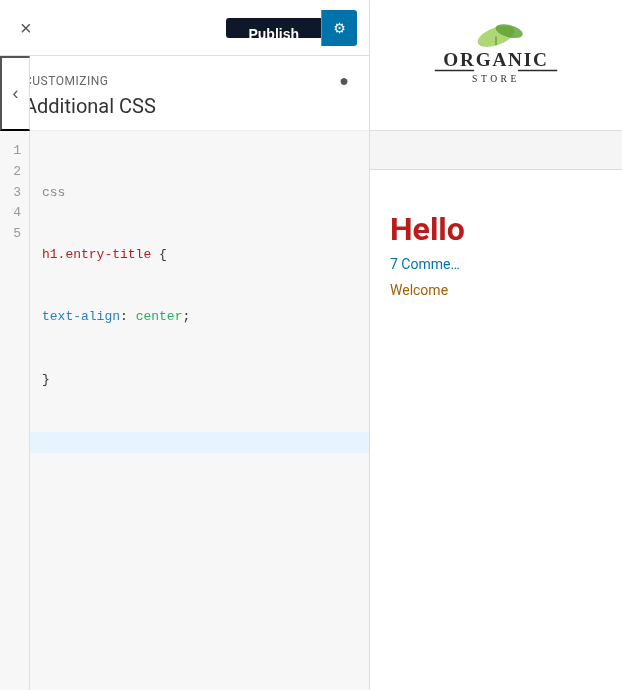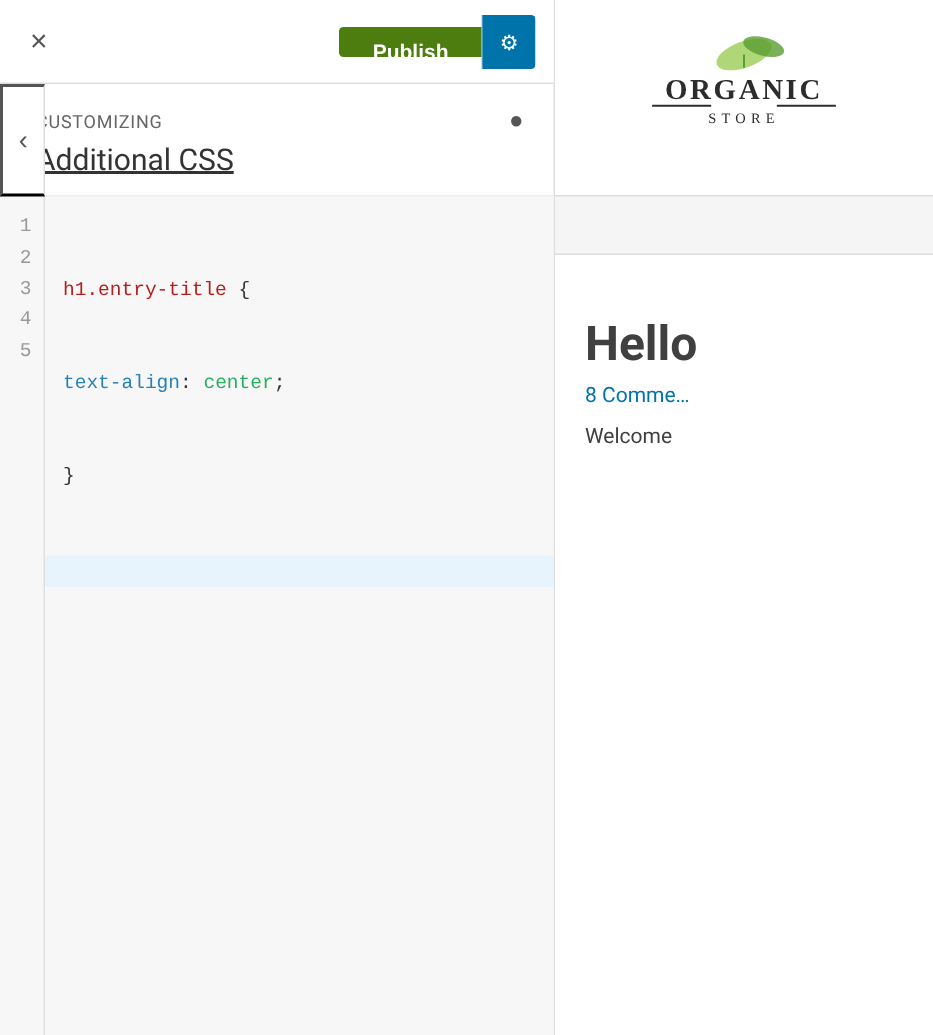--- a/index.html
+++ b/index.html
@@ -46,21 +46,21 @@
       line-height: 1;
     }
 
     .publish-area {
       display: flex;
       align-items: center;
       gap: 0;
     }
 
     .publish-btn {
-      background: #4d7c0f;
+      background: #0f172a;
       color: #fff;
       border: none;
       padding: 8px 22px;
       font-size: 14px;
       font-weight: 600;
       cursor: pointer;
       border-radius: 3px 0 0 3px;
       height: 20px;
     }
 
@@ -109,21 +109,20 @@
       font-size: 16px;
       cursor: pointer;
       background: none;
       border: none;
     }
 
     .panel-title {
       font-size: 20px;
       font-weight: 400;
       color: #333;
-      text-decoration: underline;
     }
 
     
     .code-editor {
       flex: 1;
       overflow: hidden;
       display: flex;
       flex-direction: column;
       background: #f7f7f7;
       border: none;
@@ -233,33 +232,33 @@
     }
 
     .preview-text-area {
       padding: 0 20px;
       width: 100%;
     }
 
     .preview-hello {
       font-size: 32px;
       font-weight: 700;
-      color: #404040;
+      color: #b91c1c;
       margin-bottom: 8px;
     }
 
     .preview-link {
       color: #0073aa;
       font-size: 14px;
       margin-bottom: 8px;
       display: block;
     }
 
     .preview-welcome {
-      color: #404040;
+      color: #a16207;
       font-size: 14px;
     }
 
     
     .side-back {
       position: absolute;
       left: 0;
       top: 0;
       bottom: 0;
       width: 30px;
@@ -307,20 +306,21 @@
   <div class="code-editor">
     <div class="code-area">
       <div class="line-numbers">
         <div>1</div>
         <div>2</div>
         <div>3</div>
         <div>4</div>
         <div>5</div>
       </div>
       <div class="code-content">
+        <span class="code-line tok-comment">css</span>
         <span class="code-line"><span class="tok-selector">h1.entry-title</span><span class="tok-punct"> {</span></span>
         <span class="code-line"><span class="tok-property">text-align</span><span class="tok-punct">: </span><span class="tok-value">center</span><span class="tok-punct">;</span></span>
         <span class="code-line tok-punct">}</span>
         <span class="code-line line-highlight"> </span>
       </div>
     </div>
   </div>
 </div>
 
 <div class="right-panel">
@@ -340,17 +340,17 @@
         <line x1="105" y1="57" x2="150" y2="57" stroke="#2c2c2c" stroke-width="1.5"></line>
 
         <text x="80" y="70" text-anchor="middle" font-family="Georgia, serif" font-size="11" fill="#2c2c2c" letter-spacing="4">STORE</text>
       </svg>
     </div>
 
     <div class="nav-bar-preview"></div>
 
     <div class="preview-text-area">
       <div class="preview-hello">Hello</div>
-      <span class="preview-link">8 Comme…</span>
+      <span class="preview-link">7 Comme…</span>
       <span class="preview-welcome">Welcome</span>
     </div>
   </div>
 </div>
 
 </body></html>

